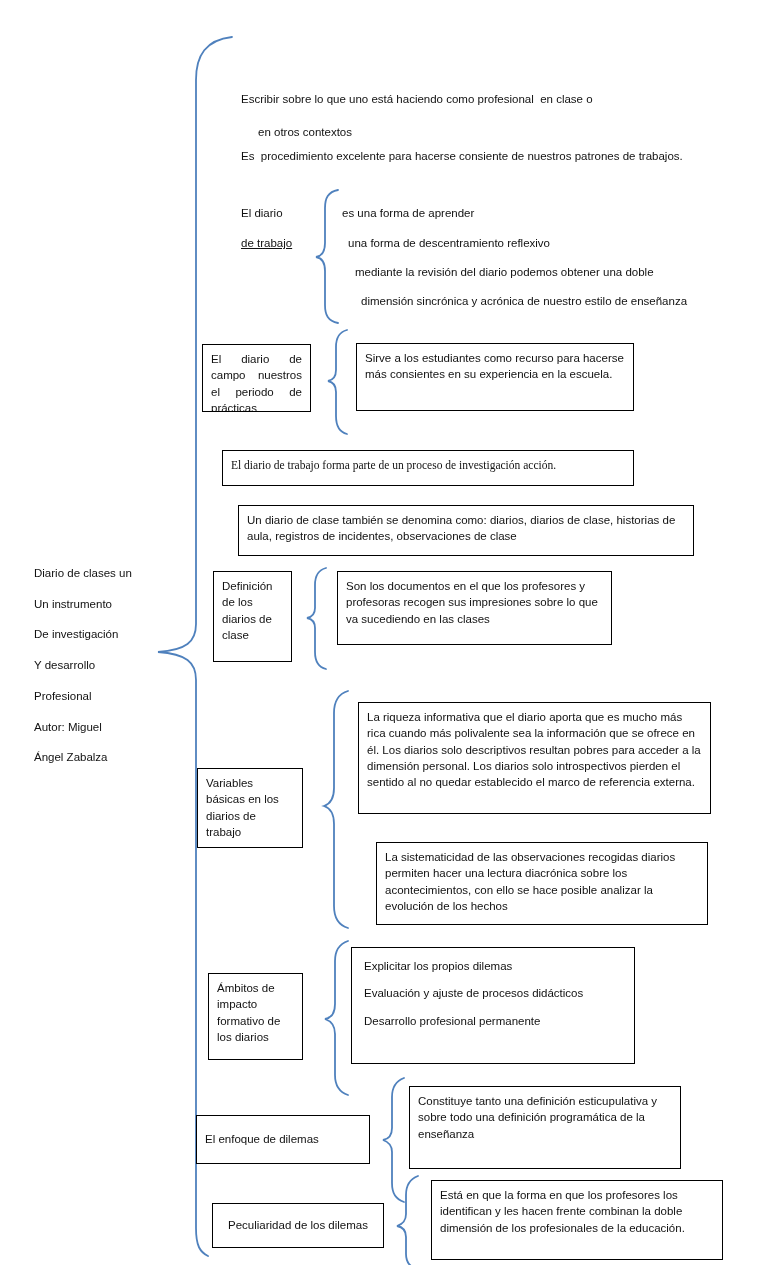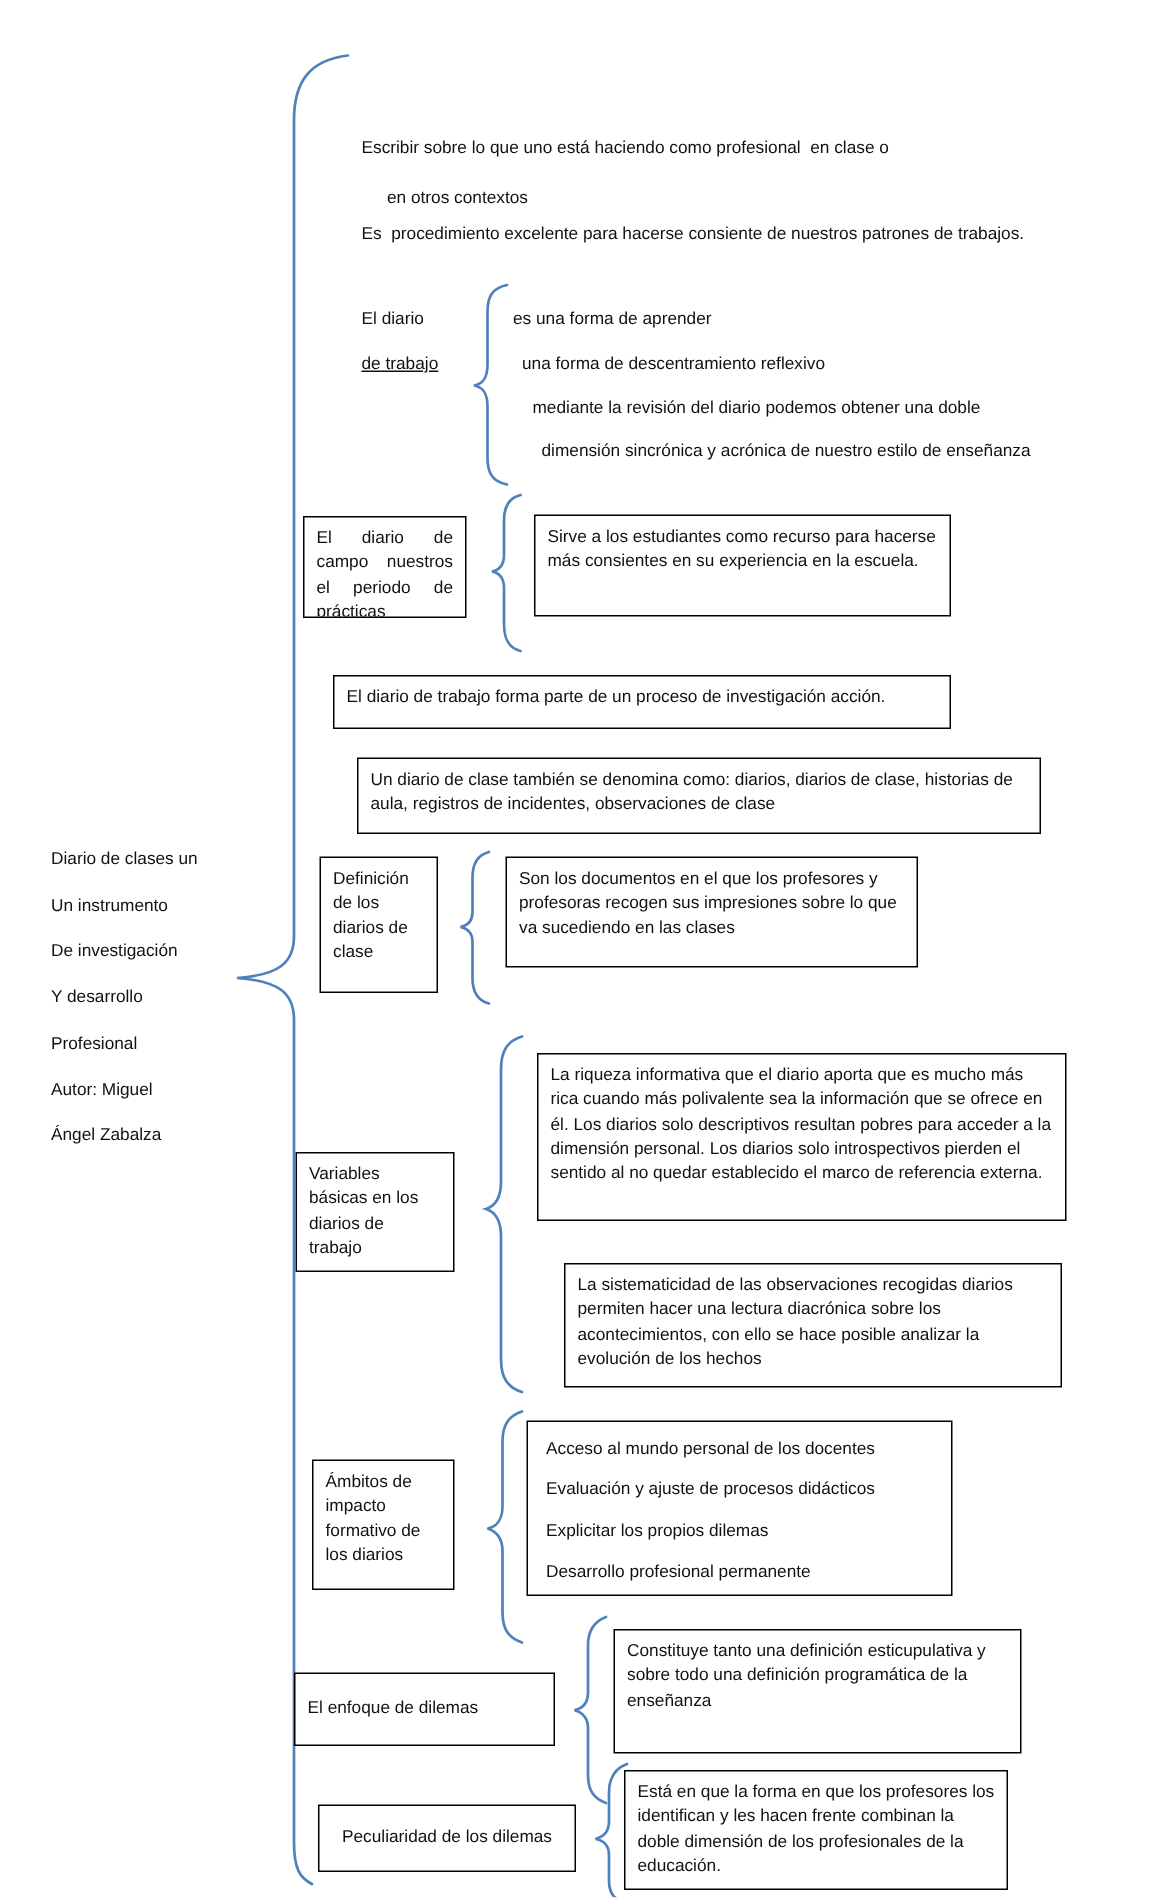--- a/index.html
+++ b/index.html
@@ -96,44 +96,43 @@
 
   <div class="txt" style="left:342px; top:206px;">es una forma de aprender</div>
   <div class="txt" style="left:348px; top:236px;">una forma de descentramiento reflexivo</div>
   <div class="txt" style="left:355px; top:265px;">mediante la revisión del diario podemos obtener una doble</div>
   <div class="txt" style="left:361px; top:294px;">dimensión sincrónica y acrónica de nuestro estilo de enseñanza</div>
 
   <div class="box justify" style="left:202px; top:344px; width:109px; height:68px;">El diario de campo nuestros el periodo de prácticas</div>
 
   <div class="box" style="left:356px; top:343px; width:278px; height:68px;">Sirve a los estudiantes como recurso para hacerse más consientes en su experiencia en la escuela.</div>
 
-  <div class="box" style="left:222px; top:450px; width:412px; height:36px;">El diario de trabajo forma parte de un proceso de investigación acción.</div>
+  <div class="box" style="left:222px; top:450px; width:412px; height:36px;font-family:Liberation Serif, serif;">El diario de trabajo forma parte de un proceso de investigación acción.</div>
 
   <div class="box" style="left:238px; top:505px; width:456px; height:51px;">Un diario de clase también se denomina como: diarios, diarios de clase, historias de aula, registros de incidentes, observaciones de clase</div>
 
   <div class="box" style="left:213px; top:571px; width:79px; height:91px;">Definición de los diarios de clase</div>
 
   <div class="box" style="left:337px; top:571px; width:275px; height:74px;">Son los documentos en el que los profesores y profesoras recogen sus impresiones sobre lo que va sucediendo en las clases</div>
 
   <div class="box" style="left:197px; top:768px; width:106px; height:80px;">Variables básicas en los diarios de trabajo</div>
 
   <div class="box" style="left:358px; top:702px; width:353px; height:112px;">La riqueza informativa que el diario aporta que es mucho más rica cuando más polivalente sea la información que se ofrece en él. Los diarios solo descriptivos resultan pobres para acceder a la dimensión personal. Los diarios solo introspectivos pierden el sentido al no quedar establecido el marco de referencia externa.</div>
 
   <div class="box" style="left:376px; top:842px; width:332px; height:83px;">La sistematicidad de las observaciones recogidas diarios permiten hacer una lectura diacrónica sobre los acontecimientos, con ello se hace posible analizar la evolución de los hechos</div>
 
   <div class="box" style="left:208px; top:973px; width:95px; height:87px;">Ámbitos de impacto formativo de los diarios</div>
 
   <div class="box spaced" style="left:351px; top:947px; width:284px; height:117px; padding:10px 12px;">
-    <p>Acceso al mundo personal de los docentes</p>
+    <p>Explicitar los propios dilemas</p>
     <p>Evaluación y ajuste de procesos didácticos</p>
-    <p>Explicitar los propios dilemas</p>
     <p>Desarrollo profesional permanente</p>
   </div>
 
   <div class="box" style="left:196px; top:1115px; width:174px; height:49px; display:flex; align-items:center;">El enfoque de dilemas</div>
 
   <div class="box" style="left:409px; top:1086px; width:272px; height:83px;">Constituye tanto una definición esticupulativa y sobre todo una definición programática de la enseñanza</div>
 
   <div class="box" style="left:212px; top:1203px; width:172px; height:45px; display:flex; align-items:center; justify-content:center;">Peculiaridad de los dilemas</div>
 
-  <div class="box" style="left:416px; top:1180px; width:256px; height:80px;">Está en que la forma en que los profesores los identifican y les hacen frente combinan la doble dimensión de los profesionales de la educación.</div>
+  <div class="box" style="left:431px; top:1180px; width:292px; height:80px;">Está en que la forma en que los profesores los identifican y les hacen frente combinan la doble dimensión de los profesionales de la educación.</div>
 
 </div>
 
 </body></html>

